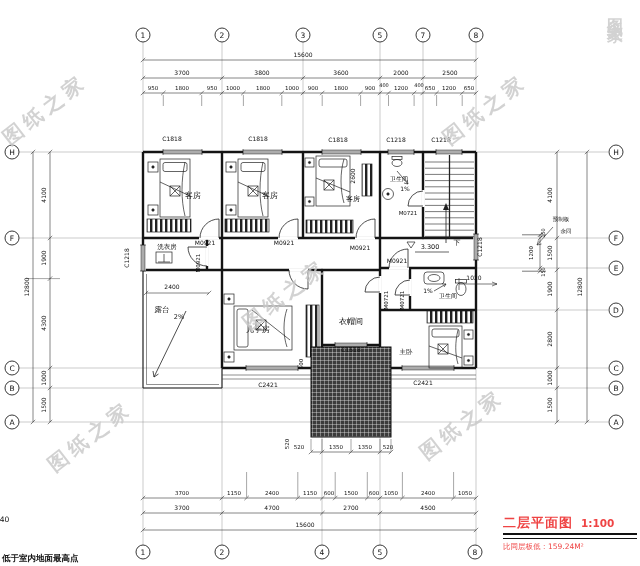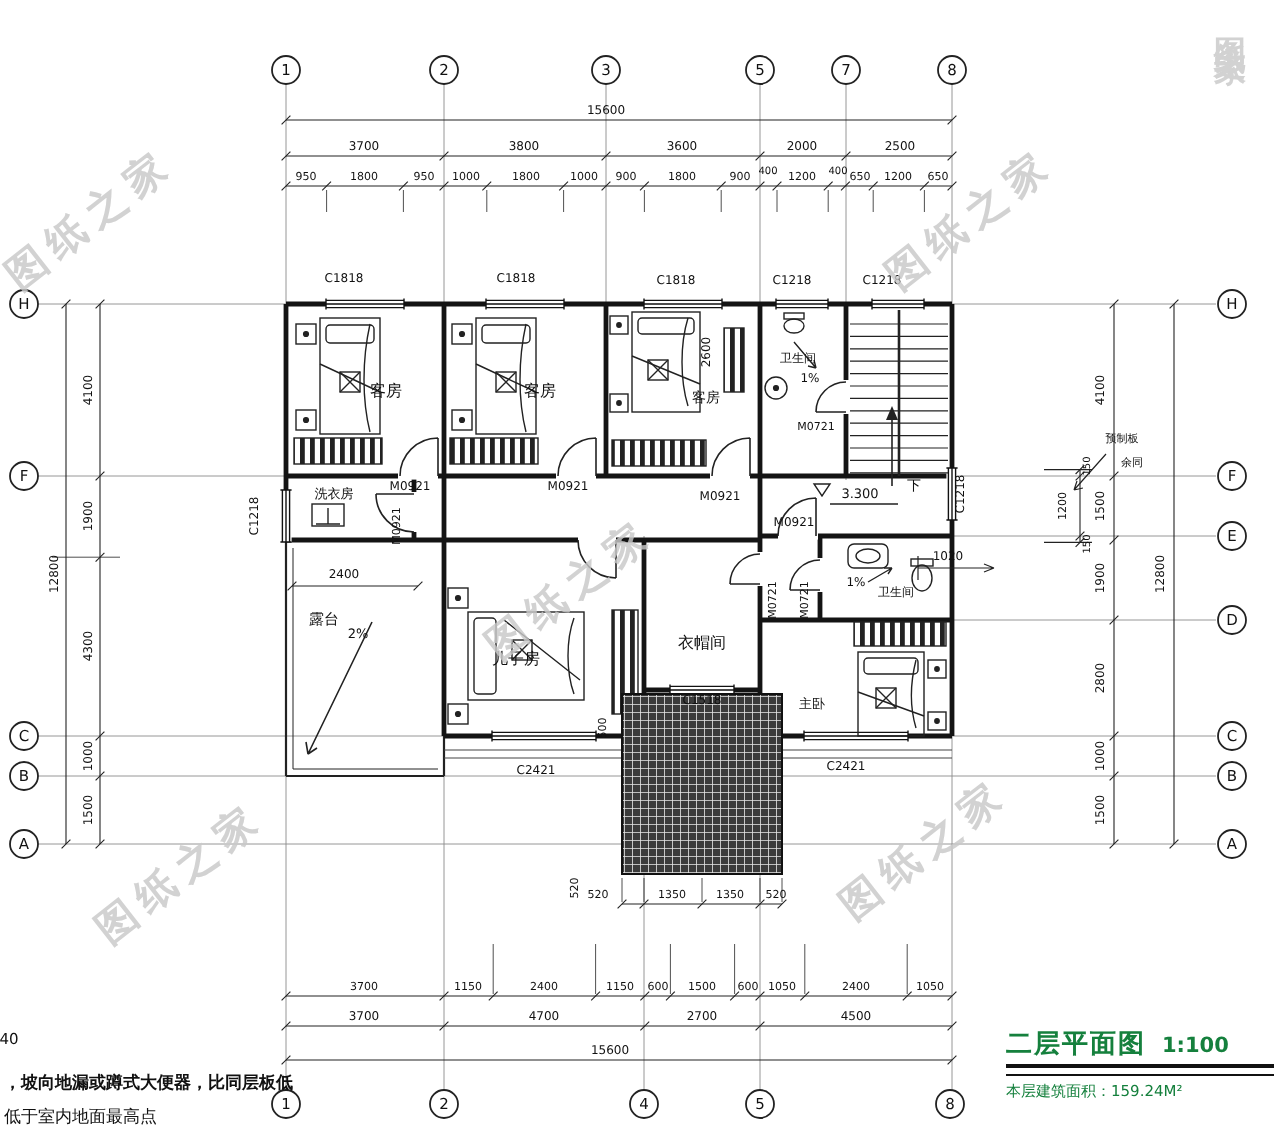--- a/index.html
+++ b/index.html
@@ -3,30 +3,30 @@
 <meta charset="utf-8">
 <style>
   html,body{margin:0;padding:0;background:#fff;}
   #canvas{position:relative;width:640px;height:566px;background:#ffffff;overflow:hidden;
           font-family:"DejaVu Sans","Liberation Sans",sans-serif;}
   #plan-svg{position:absolute;left:0;top:0;}
   #plan-svg text{fill:#111;font-family:"DejaVu Sans","Liberation Sans",sans-serif;}
   .wm{position:absolute;color:#c9c9c9;opacity:.82;font-size:20px;font-weight:bold;
       letter-spacing:5px;transform:rotate(-38deg);white-space:nowrap;pointer-events:none;z-index:1;}
   .wm-v{transform:none;writing-mode:vertical-rl;font-size:16px;letter-spacing:2px;}
-  .titleblock{position:absolute;left:503px;top:497px;width:134px;z-index:3;color:#15803d;}
+  .titleblock{position:absolute;left:503px;top:497px;width:134px;z-index:3;color:#ef4444;}
   .tb-row{display:flex;align-items:baseline;gap:8px;}
   .tb-title{font-size:13px;font-weight:bold;letter-spacing:1px;}
   .tb-scale{font-size:10.5px;font-weight:bold;margin-top:20px;}
   .tb-rule{height:3px;border-top:2.2px solid #111;border-bottom:1px solid #111;margin-top:1px;}
   .tb-area{font-size:7.5px;margin-top:3px;letter-spacing:0;}
   .note{position:absolute;color:#111;z-index:3;white-space:nowrap;}
   .note-240{left:-5px;top:515px;font-size:7.5px;}
   .note-1{left:2px;top:536px;font-size:8.5px;font-weight:bold;}
-  .note-2{left:2px;top:553px;font-size:8.5px;font-weight:normal;}
+  .note-2{left:2px;top:553px;font-size:8.5px;font-weight:bold;}
 </style>
 </head>
 <body>
 
 <div id="canvas">
 
   <div class="wm" style="left:-5px;top:96px;">图纸之家</div>
   <div class="wm" style="left:435px;top:96px;">图纸之家</div>
   <div class="wm" style="left:235px;top:281px;">图纸之家</div>
   <div class="wm" style="left:40px;top:423px;">图纸之家</div>
@@ -480,19 +480,18 @@
         <text x="616" y="424.7" font-size="7.5" text-anchor="middle">A</text>
       </g>
   </svg>
 
   <div class="titleblock">
     <div class="tb-row">
       <span class="tb-title">二层平面图</span>
       <span class="tb-scale">1:100</span>
     </div>
     <div class="tb-rule"></div>
-    <div class="tb-area">本层建筑面积：159.24M²</div>
+    <div class="tb-area">比同层板低：159.24M²</div>
   </div>
 
   <div class="note note-240">240</div>
-  <div class="note note-1">，坡向地漏或蹲式大便器，比同层板低</div>
   <div class="note note-2">低于室内地面最高点</div>
 </div>
 
 </body></html>

